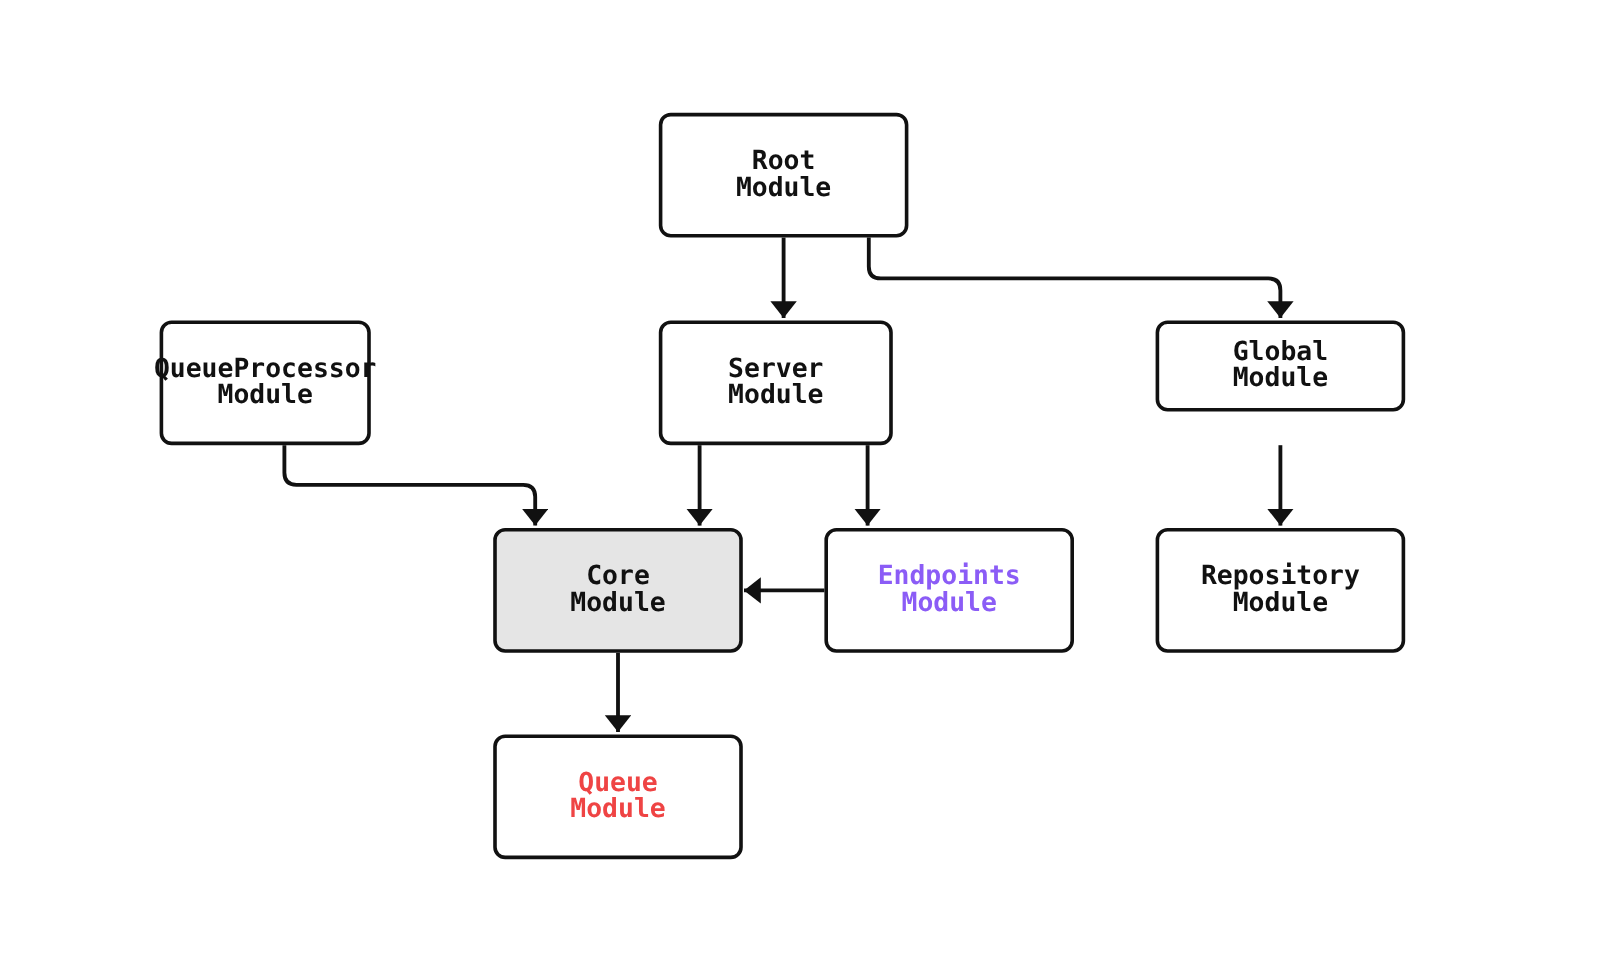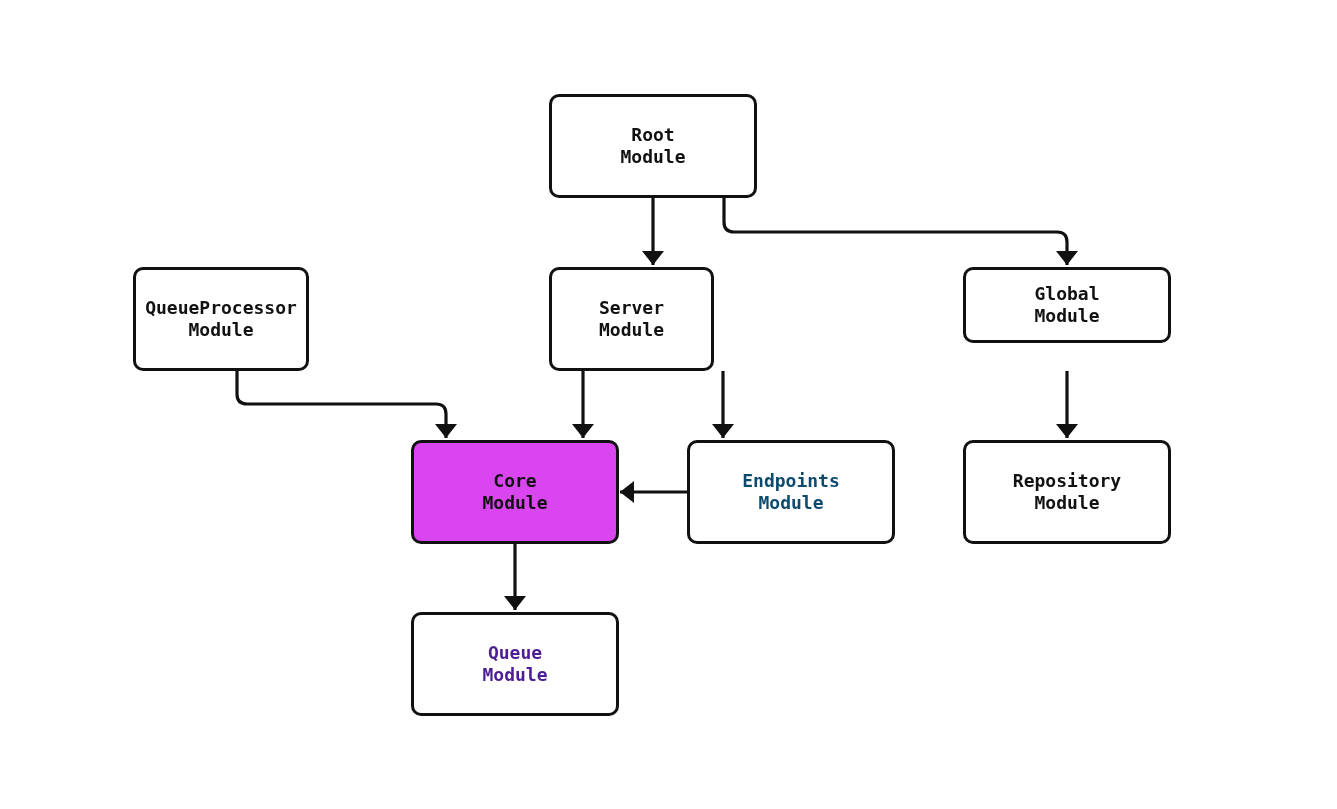--- a/index.html
+++ b/index.html
@@ -37,21 +37,21 @@
     box-sizing: border-box;
     border: 3.2px solid #111111;
     border-radius: 10px;
     background: #ffffff;
     display: flex;
     align-items: center;
     justify-content: center;
     text-align: center;
   }
   .node .label {
-    font-size: 18px;
+    font-size: 22px;
     line-height: 22px;
     font-weight: bold;
     color: #111111;
     letter-spacing: 0px;
     white-space: pre;
   }
   .node .label span {
     display: block;
   }
 </style>
@@ -74,32 +74,32 @@
       <path class="edge" d="M1067,371 L1067,438" stroke="#111111" marker-end="url(#arrowhead)"></path>
       <path class="edge" d="M515,544 L515,610" stroke="#111111" marker-end="url(#arrowhead)"></path>
     </svg>
   <div id="node-layer">
       <div class="node" style="left: 549px; top: 94px; width: 208px; height: 104px; border-color: rgb(17, 17, 17); background: rgb(255, 255, 255);">
         <div class="label" style="color: rgb(17, 17, 17);"><span>Root</span><span>Module</span></div>
       </div>
       <div class="node" style="left: 133px; top: 267px; width: 176px; height: 104px; border-color: rgb(17, 17, 17); background: rgb(255, 255, 255);">
         <div class="label" style="color: rgb(17, 17, 17);"><span>QueueProcessor</span><span>Module</span></div>
       </div>
-      <div class="node" style="left: 549px; top: 267px; width: 165px; height: 104px; border-color: rgb(17, 17, 17); background: rgb(255, 255, 255);">
+      <div class="node" style="left: 549px; top: 267px; width: 195px; height: 104px; border-color: rgb(17, 17, 17); background: rgb(255, 255, 255);">
         <div class="label" style="color: rgb(17, 17, 17);"><span>Server</span><span>Module</span></div>
       </div>
       <div class="node" style="left: 963px; top: 267px; width: 208px; height: 76px; border-color: rgb(17, 17, 17); background: rgb(255, 255, 255);">
         <div class="label" style="color: rgb(17, 17, 17);"><span>Global</span><span>Module</span></div>
       </div>
-      <div class="node" style="left: 411px; top: 440px; width: 208px; height: 104px; border-color: rgb(17, 17, 17); background: #d946ef;">
+      <div class="node" style="left: 411px; top: 440px; width: 208px; height: 104px; border-color: rgb(17, 17, 17); background: #e5e5e5;">
         <div class="label" style="color: rgb(17, 17, 17);"><span>Core</span><span>Module</span></div>
       </div>
       <div class="node" style="left: 687px; top: 440px; width: 208px; height: 104px; border-color: rgb(17, 17, 17); background: rgb(255, 255, 255);">
-        <div class="label" style="color: #0c4a6e;"><span>Endpoints</span><span>Module</span></div>
+        <div class="label" style="color: #8b5cf6;"><span>Endpoints</span><span>Module</span></div>
       </div>
       <div class="node" style="left: 963px; top: 440px; width: 208px; height: 104px; border-color: rgb(17, 17, 17); background: rgb(255, 255, 255); align-items: center;">
         <div class="label" style="color: rgb(17, 17, 17);"><span>Repository</span><span>Module</span></div>
       </div>
       <div class="node" style="left: 411px; top: 612px; width: 208px; height: 104px; border-color: rgb(17, 17, 17); background: rgb(255, 255, 255);">
-        <div class="label" style="color: #4c1d95;"><span>Queue</span><span>Module</span></div>
+        <div class="label" style="color: #ef4444;"><span>Queue</span><span>Module</span></div>
       </div>
     </div>
 </div>
 
 </body></html>

